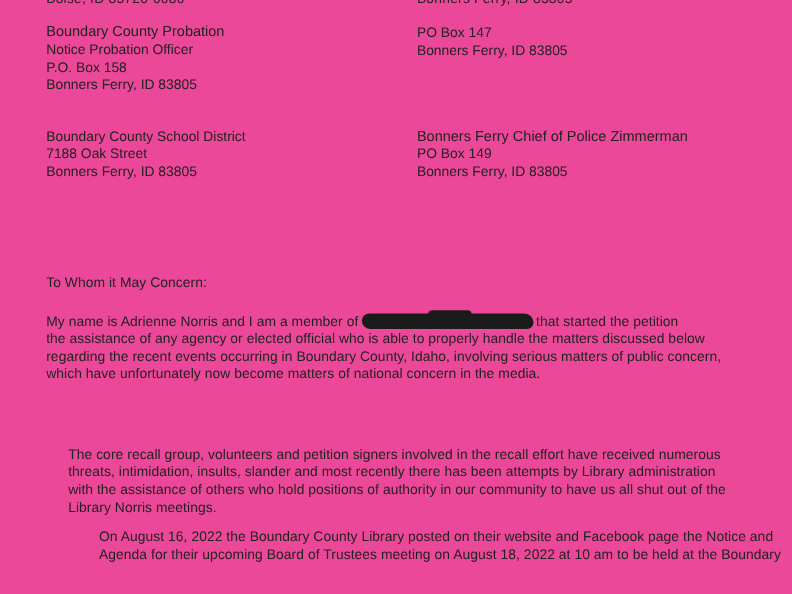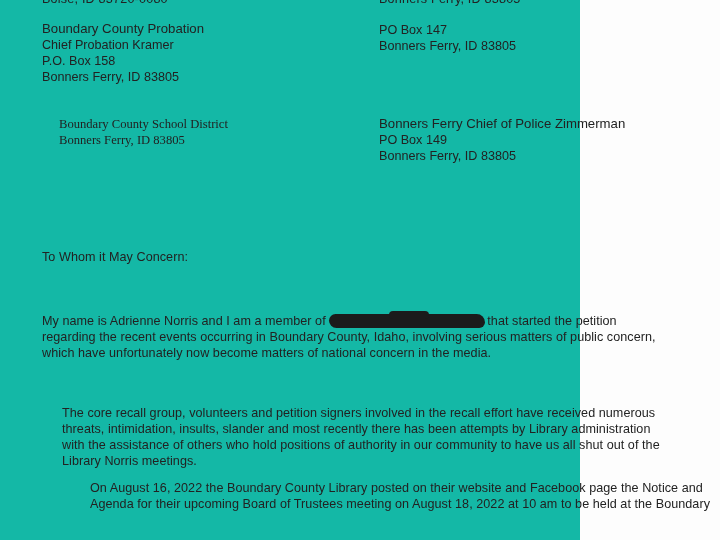--- a/index.html
+++ b/index.html
@@ -13,22 +13,22 @@
     body {
       position: relative;
       font-family: "Liberation Sans", "DejaVu Sans", sans-serif;
       color: #222;
       font-size: 12.6px;
       line-height: 16px;
     }
     .page {
       position: absolute;
       left: 0; top: 0;
-      width: 580px; height: 540px;
-      background: #14b8a6;
+      width: 720px; height: 540px;
+      background: #ec4899;
     }
     .block {
       position: absolute;
       white-space: nowrap;
     }
     .block .line {
       display: block;
       height: 16px;
       line-height: 16px;
     }
@@ -75,50 +75,52 @@
 </head>
 <body>
 
 <div class="page">
 
   <div class="cut-top" style="left:42px;">Boise, ID 83720-0080</div>
   <div class="cut-top" style="left:379px;">Bonners Ferry, ID 83805</div>
 
   <div class="block" style="left:42px; top:21px;">
     <span class="line addr-name">Boundary County Probation</span>
-    <span class="line">Chief Probation Kramer</span>
+    <span class="line">Notice Probation Officer</span>
     <span class="line">P.O. Box 158</span>
     <span class="line">Bonners Ferry, ID 83805</span>
   </div>
 
   <div class="block" style="left:379px; top:22px;">
     <span class="line">PO Box 147</span>
     <span class="line">Bonners Ferry, ID 83805</span>
   </div>
 
-  <div class="block" style="left:59px; top:116px;font-family:Liberation Serif, serif;">
+  <div class="block" style="left:42px; top:116px;">
     <span class="line">Boundary County School District</span>
+    <span class="line">7188 Oak Street</span>
     <span class="line">Bonners Ferry, ID 83805</span>
   </div>
 
   <div class="block" style="left:379px; top:116px;">
     <span class="line addr-name">Bonners Ferry Chief of Police Zimmerman</span>
     <span class="line">PO Box 149</span>
     <span class="line">Bonners Ferry, ID 83805</span>
   </div>
 
   <div class="para" style="top:249px;">
     <span class="line">To Whom it May Concern:</span>
   </div>
 
-  <div class="para" style="top:284px;margin-top:29px;">
+  <div class="para" style="top:284px;">
     <span class="line">
       <span>My name is Adrienne Norris and I am a member of</span>
       <span class="redact"></span><span>that started the petition</span>
     </span>
+    <span class="line">the assistance of any agency or elected official who is able to properly handle the matters discussed below</span>
     <span class="line">regarding the recent events occurring in Boundary County, Idaho, involving serious matters of public concern,</span>
     <span class="line">which have unfortunately now become matters of national concern in the media.</span>
   </div>
 
   <div class="para" style="top:405px;margin-left:20px;">
     <span class="line">The core recall group, volunteers and petition signers involved in the recall effort have received numerous</span>
     <span class="line">threats, intimidation, insults, slander and most recently there has been attempts by Library administration</span>
     <span class="line">with the assistance of others who hold positions of authority in our community to have us all shut out of the</span>
     <span class="line">Library Norris meetings.</span>
   </div>

